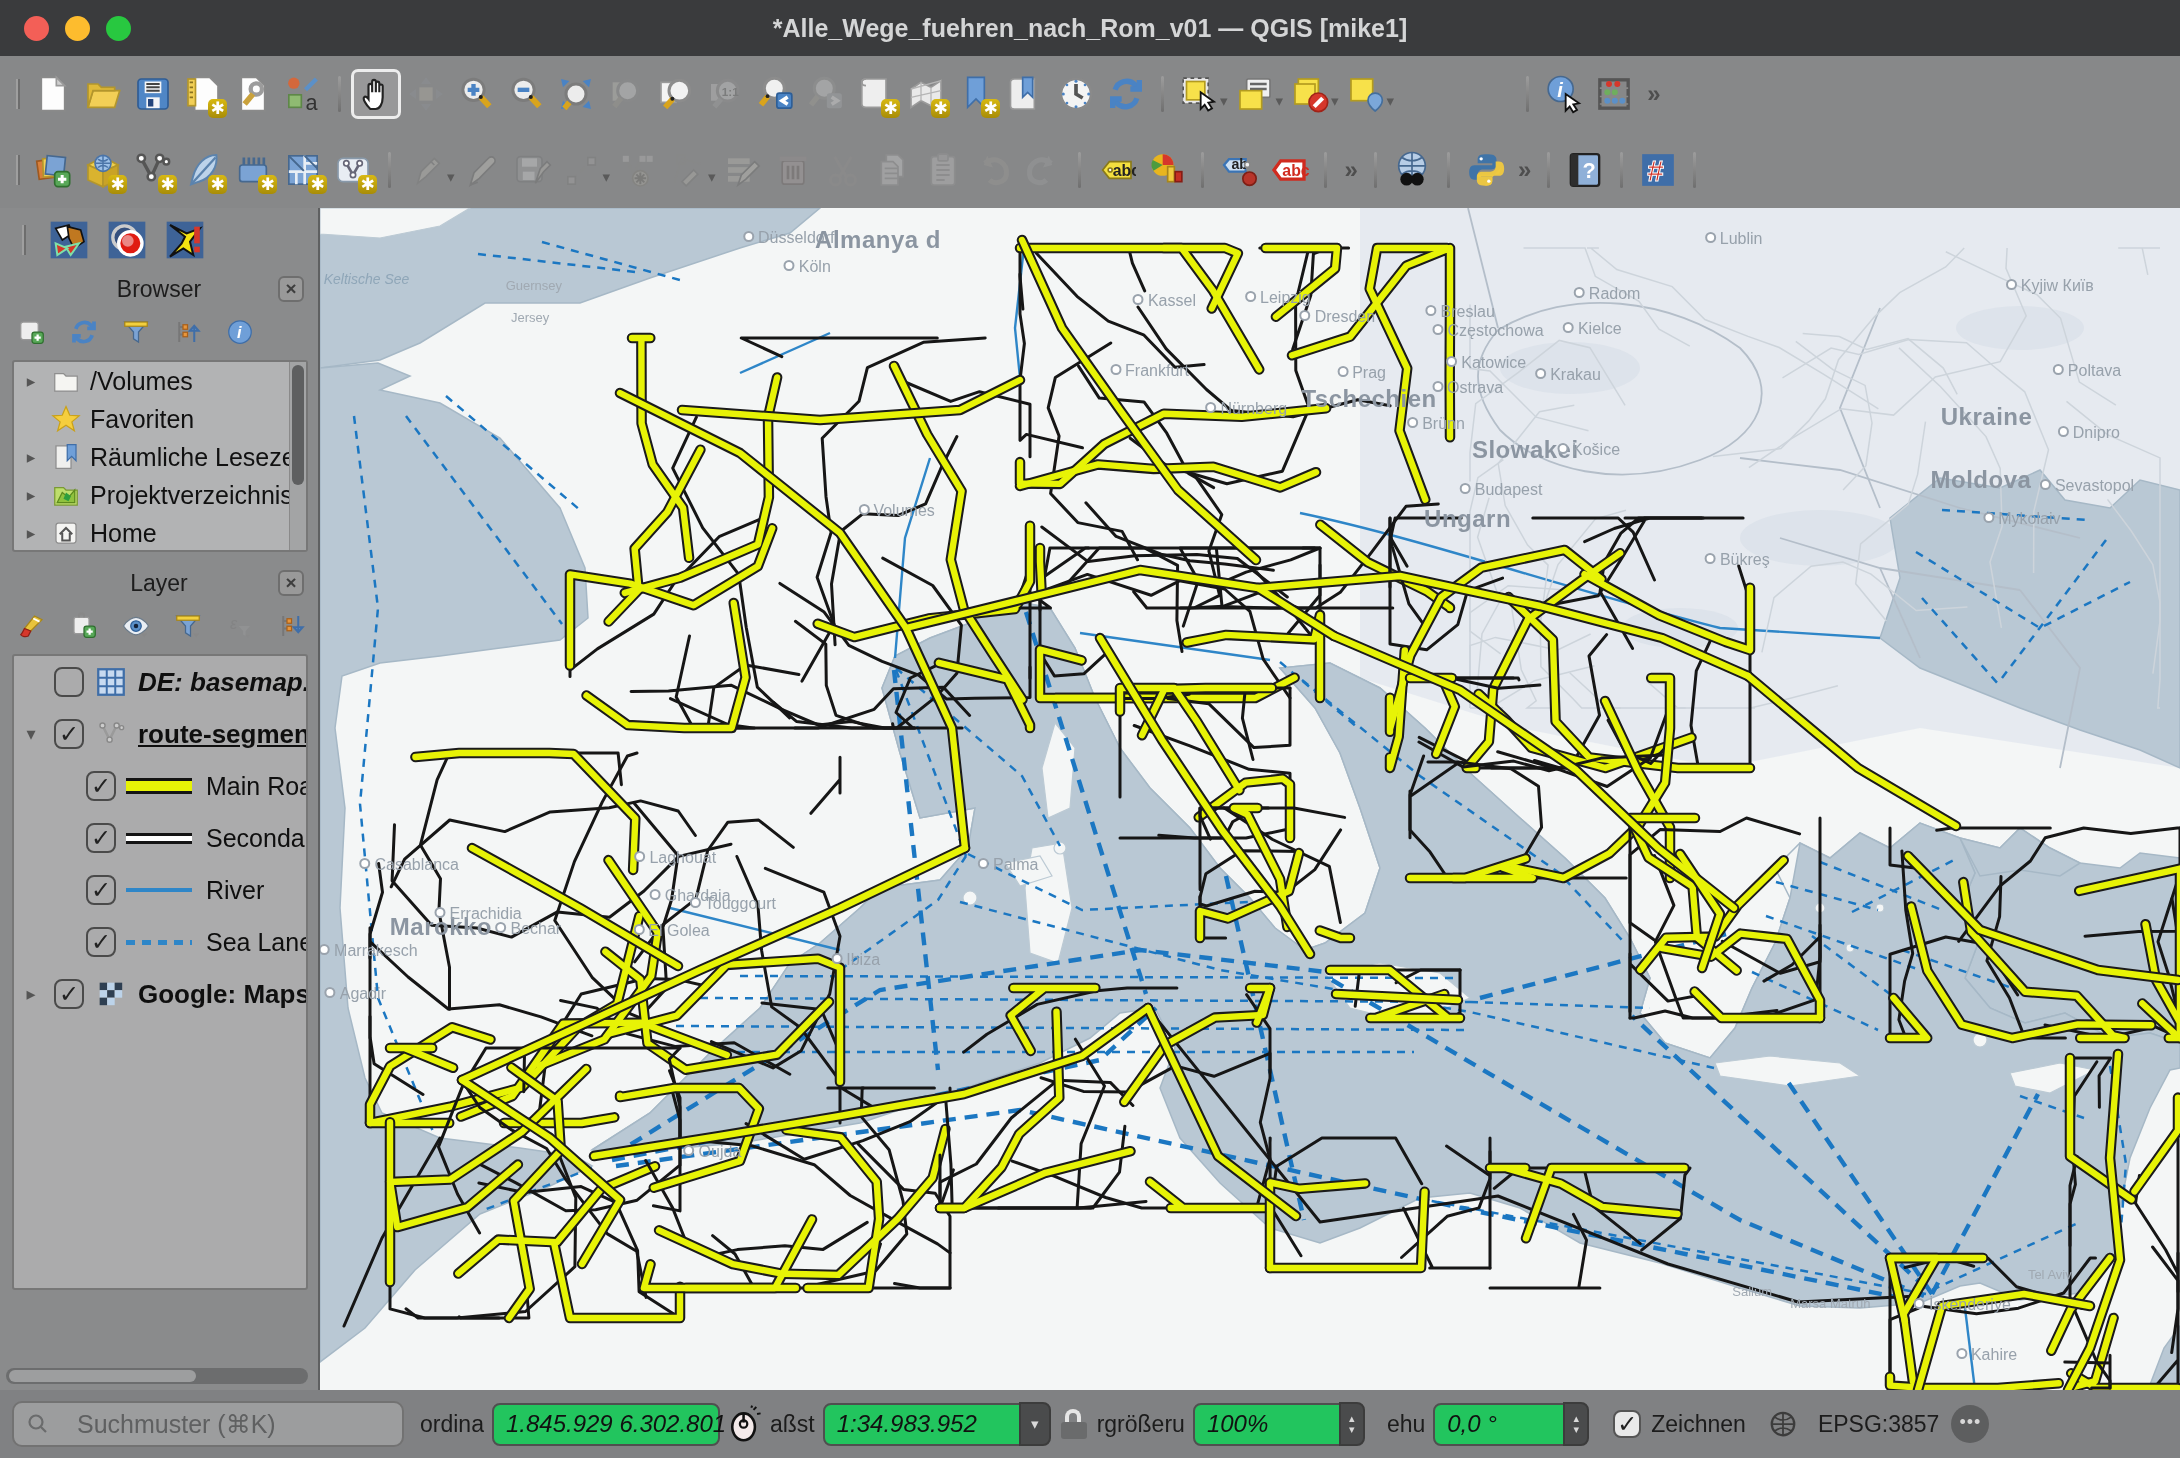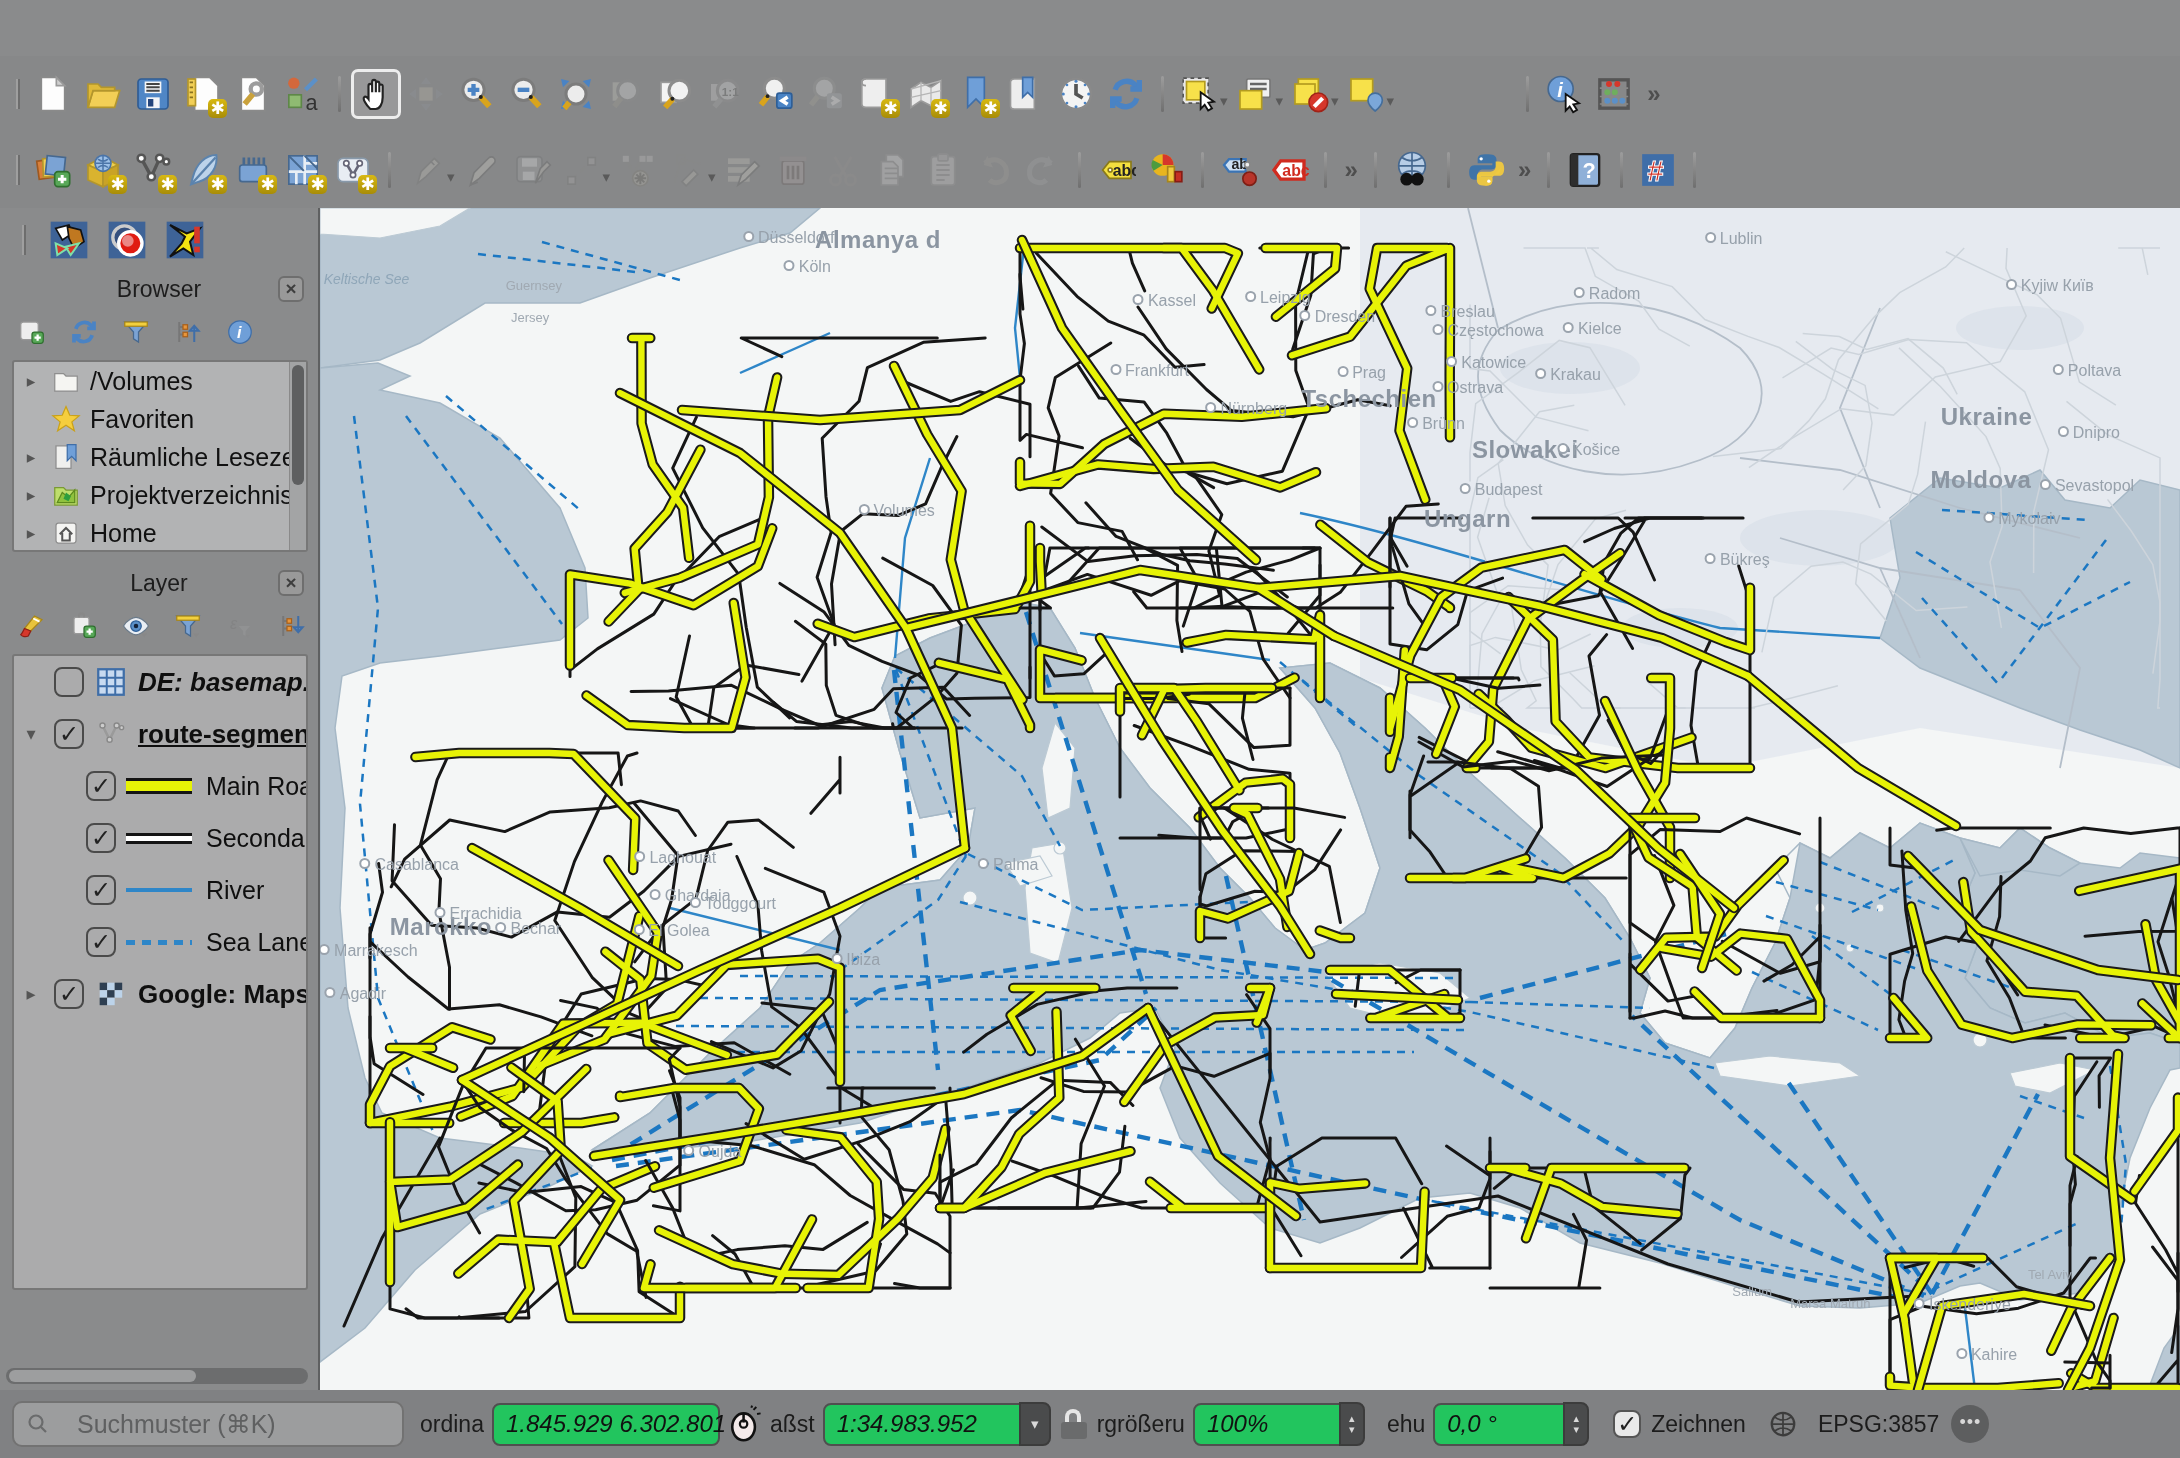--- a/index.html
+++ b/index.html
@@ -91,20 +91,26 @@
   .lock{width:26px;height:30px;position:relative;margin:0 10px;}
   .lock .shack{position:absolute;left:4px;top:0;width:16px;height:14px;border:4px solid #e6e6e6;border-bottom:none;border-radius:9px 9px 0 0;}
   .lock .bod{position:absolute;left:0;bottom:0;width:26px;height:17px;background:#6a6b6c;border-radius:3px;}
   #bubble{width:38px;height:38px;border-radius:50%;background:#5d5e5f;color:#d8d8d8;text-align:center;line-height:34px;font-size:18px;letter-spacing:1px;margin:0 16px 0 12px;}
 </style>
 </head>
 <body>
 
 <div id="window">
 
+  <div id="titlebar">
+    <span class="tl red"></span>
+    <span class="tl yel"></span>
+    <span class="tl grn"></span>
+    <span id="title">*Alle_Wege_fuehren_nach_Rom_v01 — QGIS [mike1]</span>
+  </div>
 
   <div id="toolbars">
     <div class="trow">
       <span class="thandle"></span>
       <button class="tb">
           <svg viewBox="0 0 24 24">
             <path d="M5 2h9l5 5v15H5z" fill="#fdfdfd" stroke="#8a8a8a"></path>
             <path d="M14 2l5 5h-5z" fill="#cfcfcf" stroke="#9a9a9a"></path>
           </svg>
         </button>

